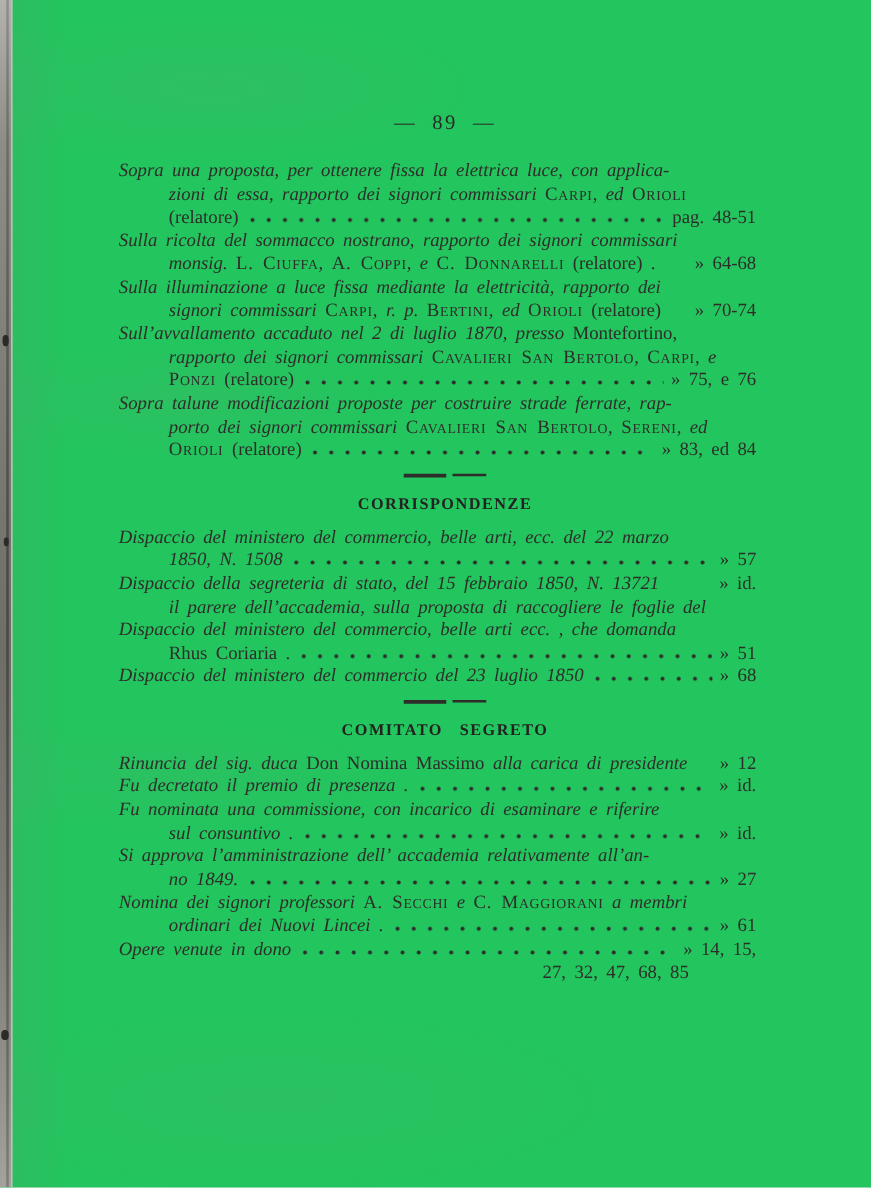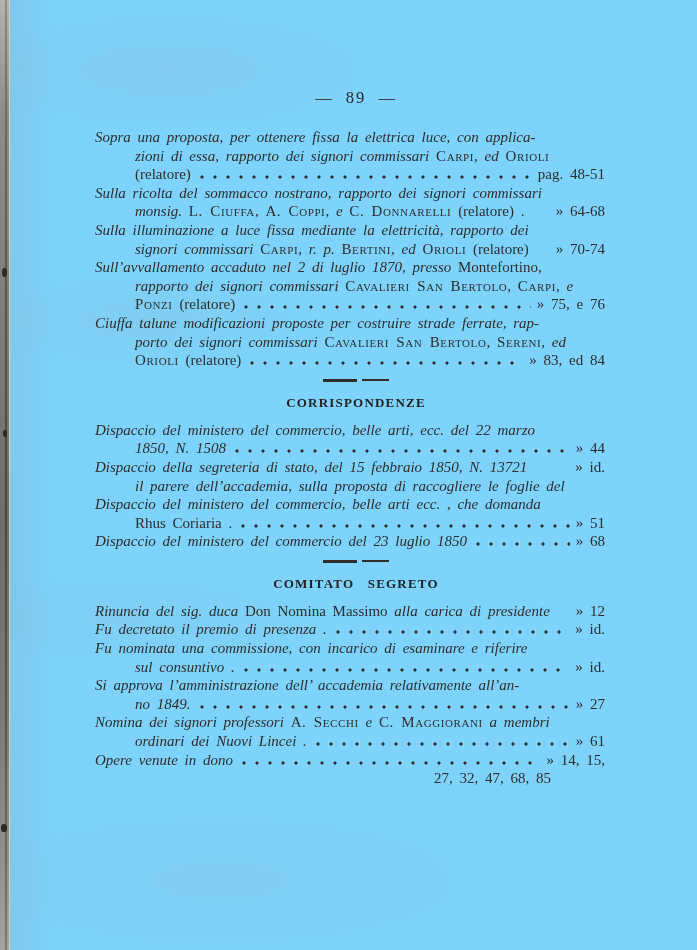--- a/index.html
+++ b/index.html
@@ -1,18 +1,18 @@
 <!DOCTYPE html>
 <html><head>
 <meta charset="utf-8">
 <style>
   html,body { margin:0; padding:0; background:#e9e8e4; }
   .page {
     position:relative; width:697px; height:950px; margin:0 auto;
-    background:#7dd3fc; overflow:hidden;
+    background:#22c55e; overflow:hidden;
     font-family:"Liberation Serif", serif; color:#2e2d2a;
   }
   .page::before {
     content:""; position:absolute; inset:0; pointer-events:none;
     background:
       radial-gradient(ellipse 320px 90px at 170px 70px, rgba(150,146,136,0.10), rgba(0,0,0,0) 70%),
       radial-gradient(ellipse 260px 70px at 140px 320px, rgba(150,146,136,0.09), rgba(0,0,0,0) 70%),
       radial-gradient(ellipse 300px 70px at 120px 620px, rgba(150,146,136,0.07), rgba(0,0,0,0) 70%),
       radial-gradient(ellipse 420px 110px at 220px 880px, rgba(150,146,136,0.08), rgba(0,0,0,0) 70%),
       linear-gradient(to right, rgba(130,126,116,0.14), rgba(0,0,0,0) 55px);
@@ -85,32 +85,32 @@
         <div class="entry">
           <div class="line"><span class="i">Sulla illuminazione a luce fissa mediante la elettricità, rapporto dei</span></div>
           <div class="line ind"><span class="i">signori commissari </span><span class="sc">Carpi</span><span class="i">, r. p. </span><span class="sc">Bertini</span><span class="i">, ed </span><span class="sc">Orioli</span><span class="r"> (relatore)</span><span class="spacer"></span><span class="ref">» 70-74</span></div>
         </div>
         <div class="entry">
           <div class="line"><span class="i">Sull’avvallamento accaduto nel 2 di luglio 1870, presso </span><span class="r">Montefortino,</span></div>
           <div class="line ind"><span class="i">rapporto dei signori commissari </span><span class="sc">Cavalieri San Bertolo</span><span class="i">, </span><span class="sc">Carpi</span><span class="i">, e</span></div>
           <div class="line ind"><span class="sc">Ponzi</span><span class="r"> (relatore)</span><span class="leader"></span><span class="ref">» 75, e 76</span></div>
         </div>
         <div class="entry">
-          <div class="line"><span class="i">Ciuffa talune modificazioni proposte per costruire strade ferrate, rap-</span></div>
+          <div class="line"><span class="i">Sopra talune modificazioni proposte per costruire strade ferrate, rap-</span></div>
           <div class="line ind"><span class="i">porto dei signori commissari </span><span class="sc">Cavalieri San Bertolo</span><span class="i">, </span><span class="sc">Sereni</span><span class="i">, ed</span></div>
           <div class="line ind"><span class="sc">Orioli</span><span class="r"> (relatore)</span><span class="leader"></span><span class="ref">» 83, ed 84</span></div>
         </div>
         <div class="divider">
           <span class="d1"></span>
           <span class="d2"></span>
         </div>
         <h2 class="section-title">CORRISPONDENZE</h2>
         <div class="entry">
           <div class="line"><span class="i">Dispaccio del ministero del commercio, belle arti, ecc. del 22 marzo</span></div>
-          <div class="line ind"><span class="i">1850, N. 1508</span><span class="leader"></span><span class="ref">» 44</span></div>
+          <div class="line ind"><span class="i">1850, N. 1508</span><span class="leader"></span><span class="ref">» 57</span></div>
         </div>
         <div class="entry">
           <div class="line"><span class="i">Dispaccio della segreteria di stato, del 15 febbraio 1850, N. 13721</span><span class="spacer"></span><span class="ref">» id.</span></div>
         </div>
         <div class="entry">
           <div class="line ind"><span class="i">il parere dell’accademia, sulla proposta di raccogliere le foglie del</span></div>
           <div class="line"><span class="i">Dispaccio del ministero del commercio, belle arti ecc. , che domanda</span></div>
           <div class="line ind"><span class="r">Rhus Coriaria .</span><span class="leader"></span><span class="ref">» 51</span></div>
         </div>
         <div class="entry">

